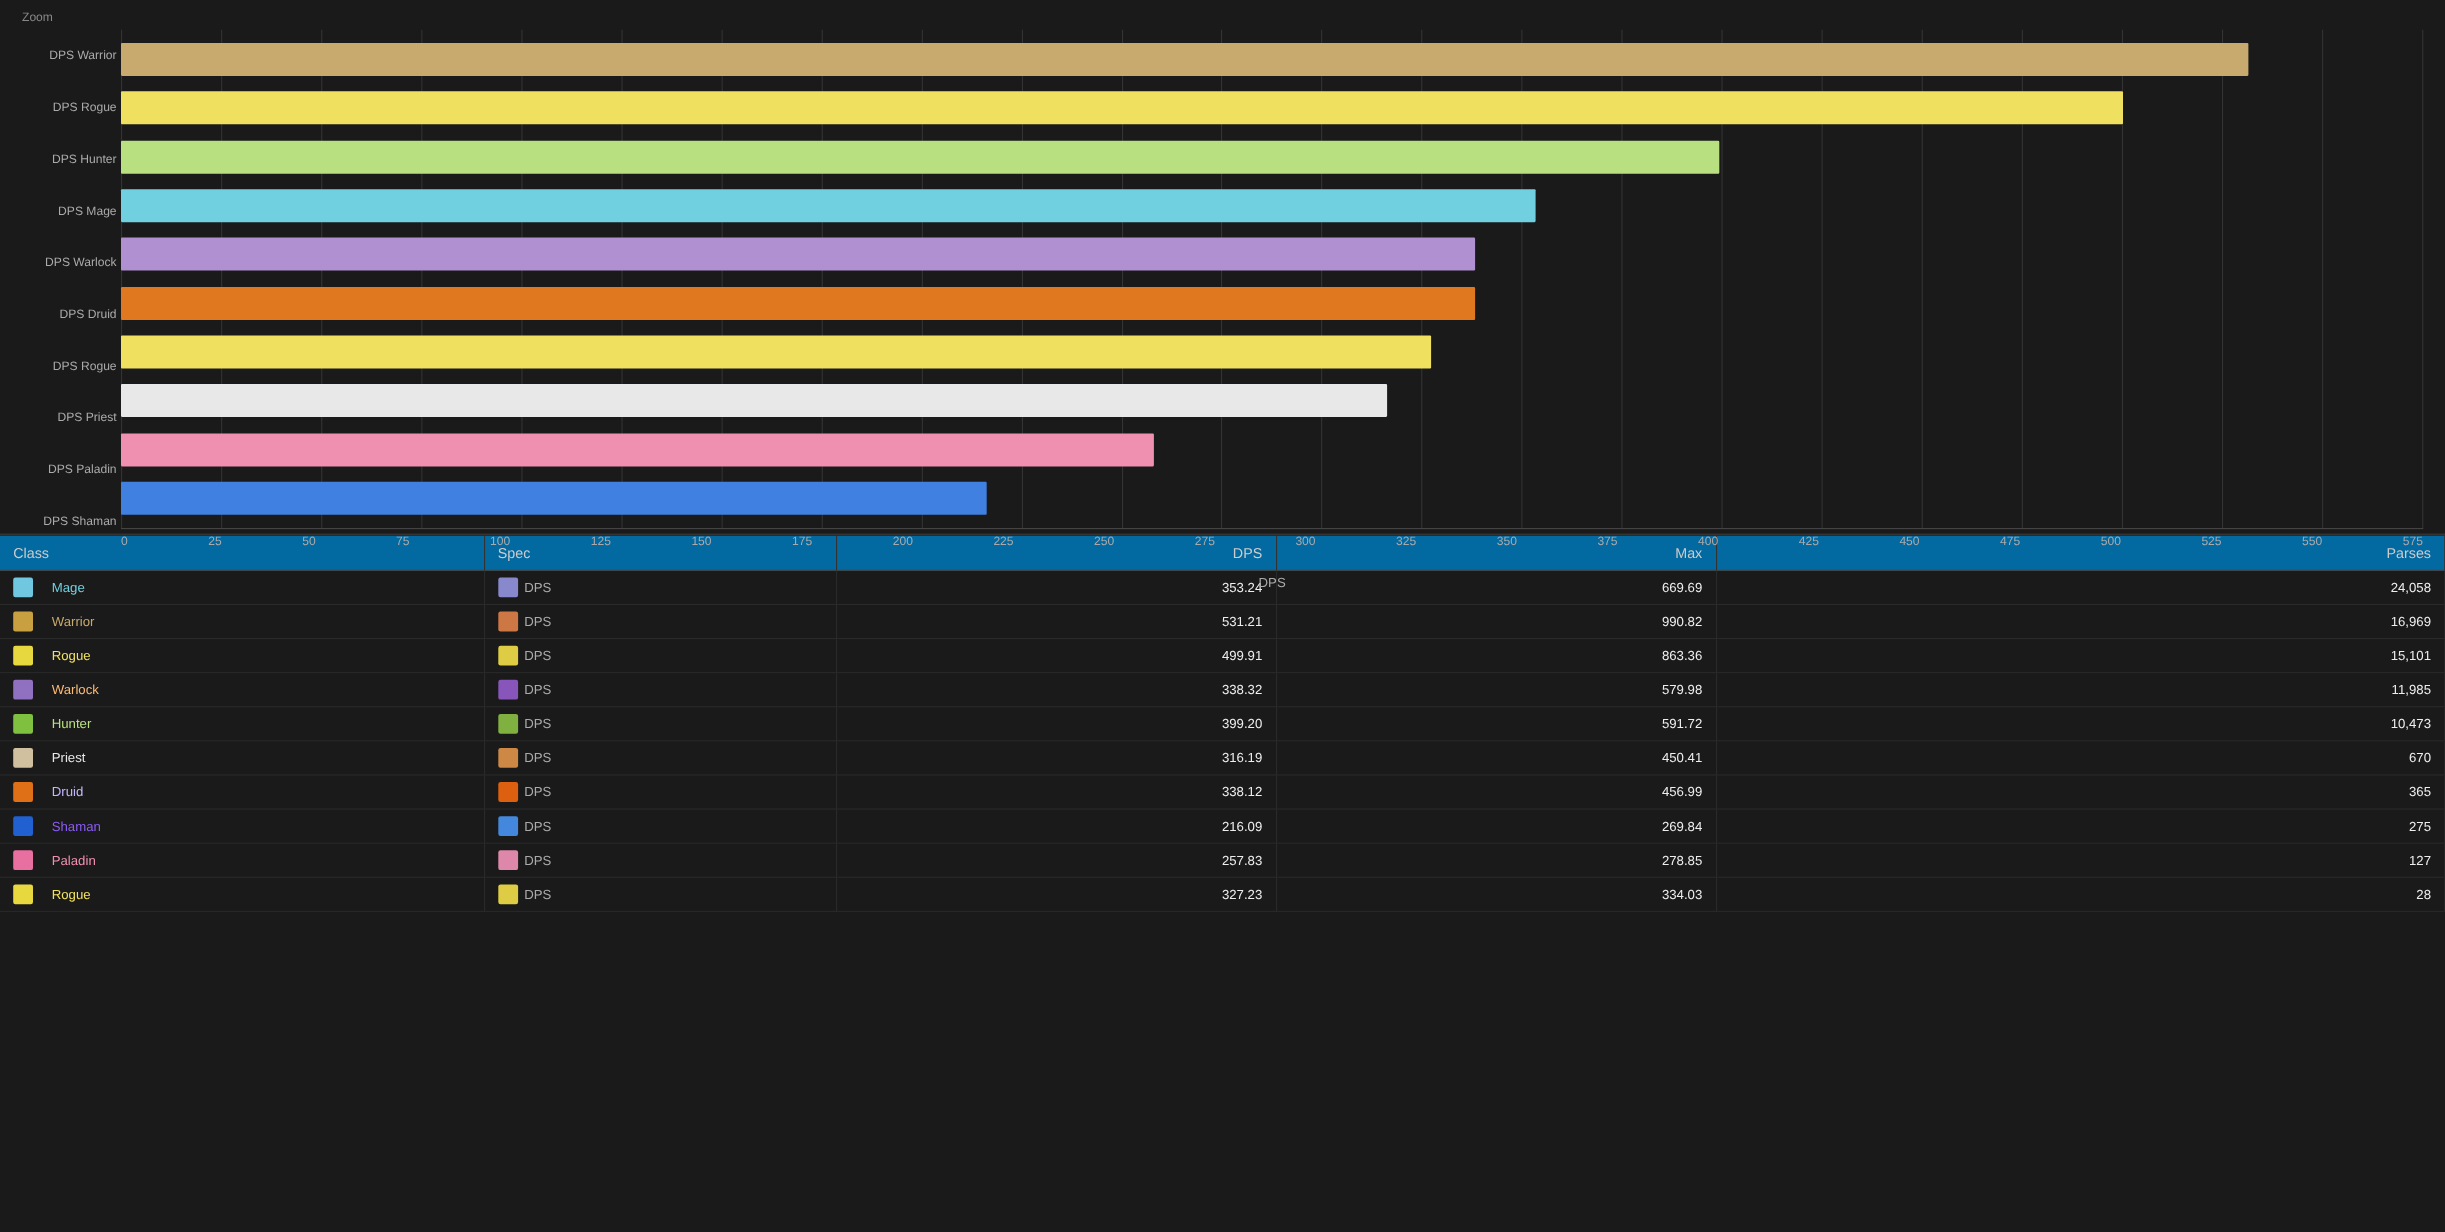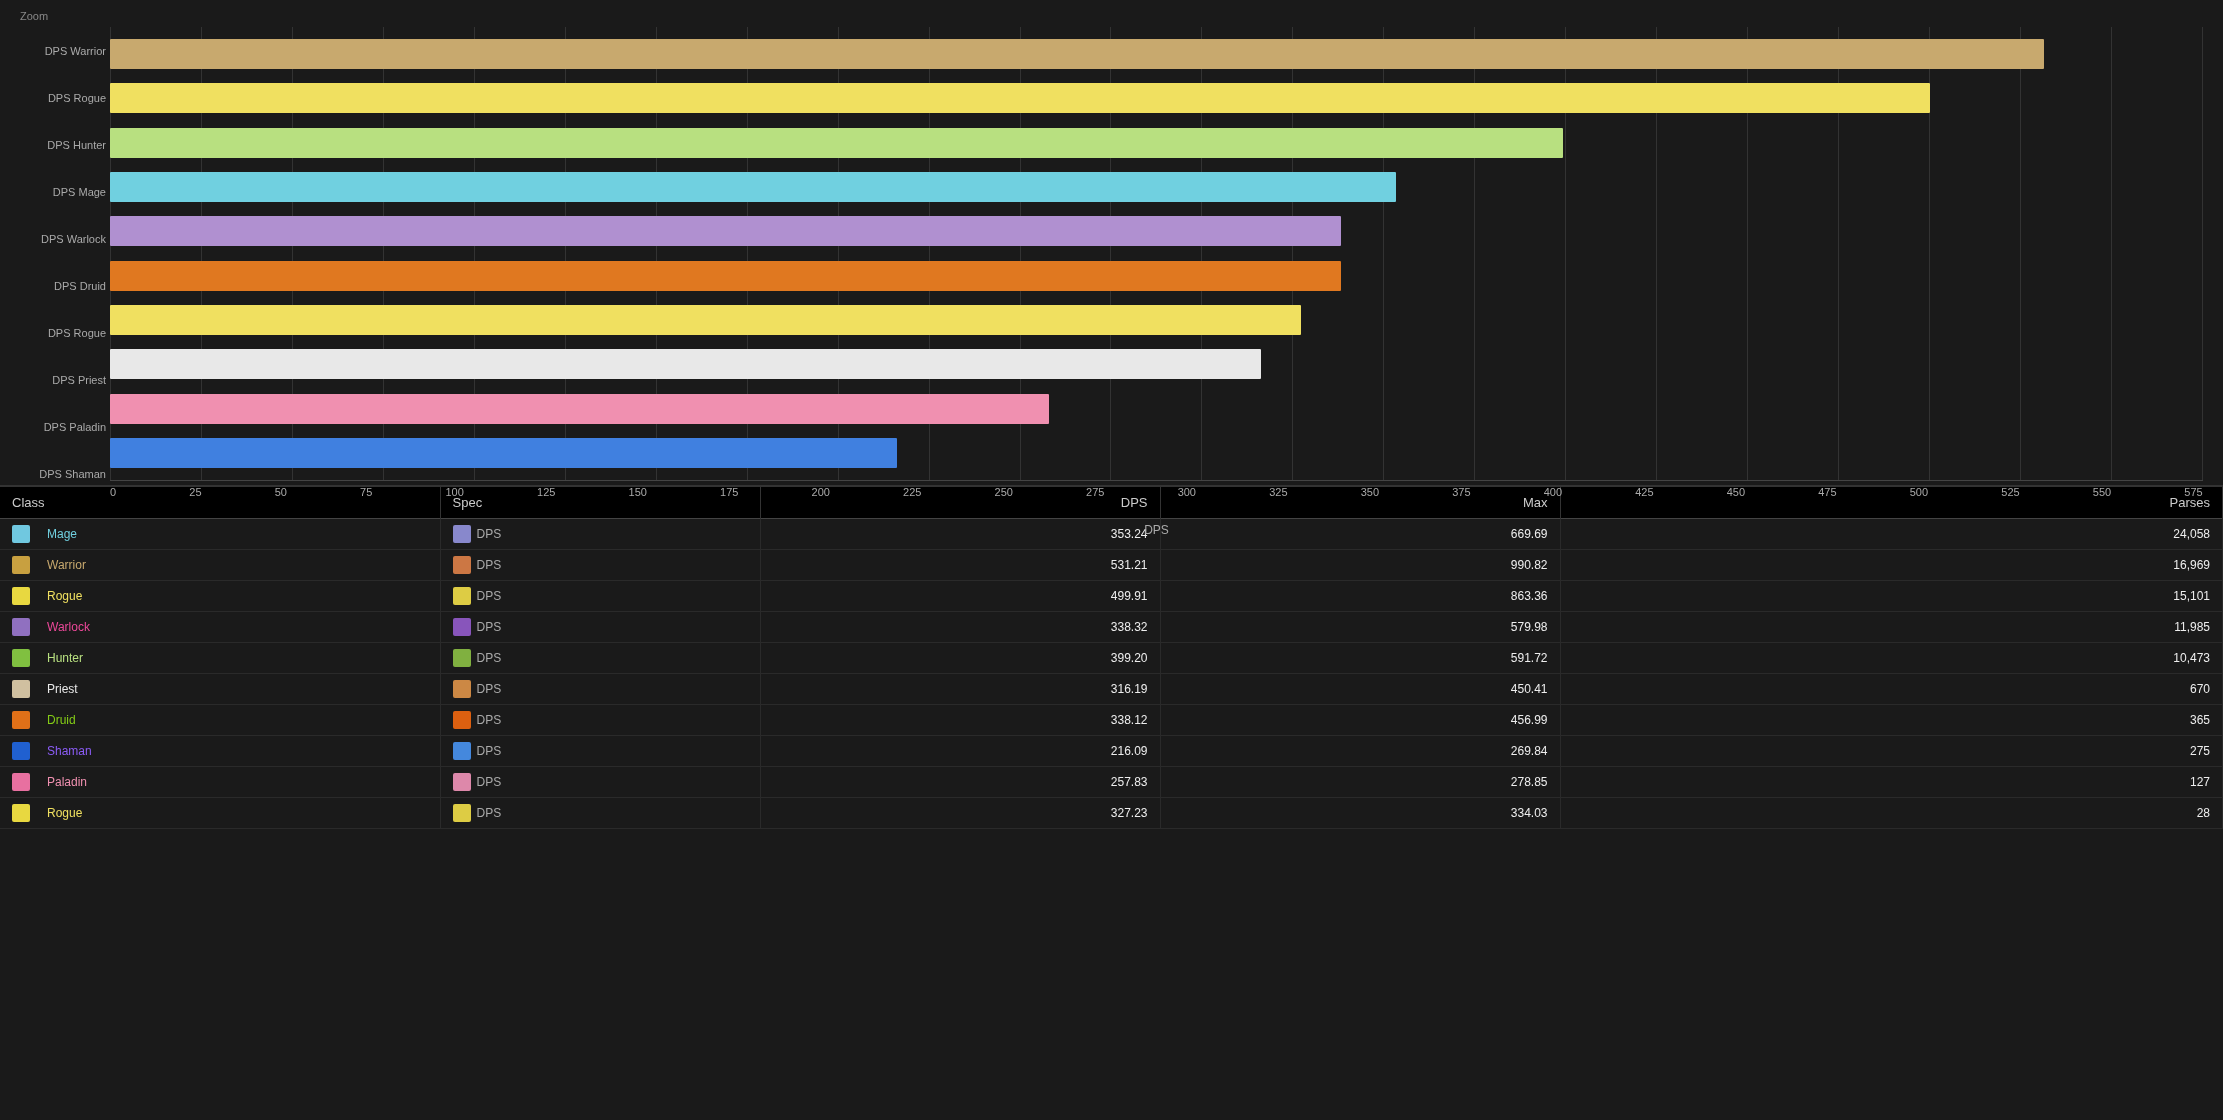--- a/index.html
+++ b/index.html
@@ -123,21 +123,21 @@
       border-top: 2px solid #333;
       overflow-x: auto;
     }
 
     table {
       width: 100%;
       border-collapse: collapse;
     }
 
     thead tr {
-      background: #000000;
+      background: #0369a1;
       border-bottom: 1px solid #444;
     }
 
     thead th {
       padding: 8px 12px;
       color: #ccc;
       font-weight: normal;
       font-size: 13px;
       text-align: left;
       border-right: 1px solid #333;
@@ -372,21 +372,21 @@
             </div>
           </td>
           <td class="col-dps">499.91</td>
           <td class="col-max">863.36</td>
           <td class="col-parses">15,101</td>
         </tr>
         <tr>
           <td class="col-class">
             <div class="class-cell">
               <span class="class-icon" style="background: rgb(144, 112, 192);"></span>
-              <span style="color: #ec4899;">Warlock</span>
+              <span style="color: #fdba74;">Warlock</span>
             </div>
           </td>
           <td class="col-spec">
             <div class="spec-cell">
               <span class="spec-icon" style="background: rgb(136, 85, 187);"></span>
               <span style="color: rgb(170, 170, 170);">DPS</span>
             </div>
           </td>
           <td class="col-dps">338.32</td>
           <td class="col-max">579.98</td>
@@ -423,21 +423,21 @@
             </div>
           </td>
           <td class="col-dps">316.19</td>
           <td class="col-max">450.41</td>
           <td class="col-parses">670</td>
         </tr>
         <tr>
           <td class="col-class">
             <div class="class-cell">
               <span class="class-icon" style="background: rgb(224, 112, 24);"></span>
-              <span style="color: #84cc16;">Druid</span>
+              <span style="color: #c4b5fd;">Druid</span>
             </div>
           </td>
           <td class="col-spec">
             <div class="spec-cell">
               <span class="spec-icon" style="background: rgb(221, 96, 16);"></span>
               <span style="color: rgb(170, 170, 170);">DPS</span>
             </div>
           </td>
           <td class="col-dps">338.12</td>
           <td class="col-max">456.99</td>

